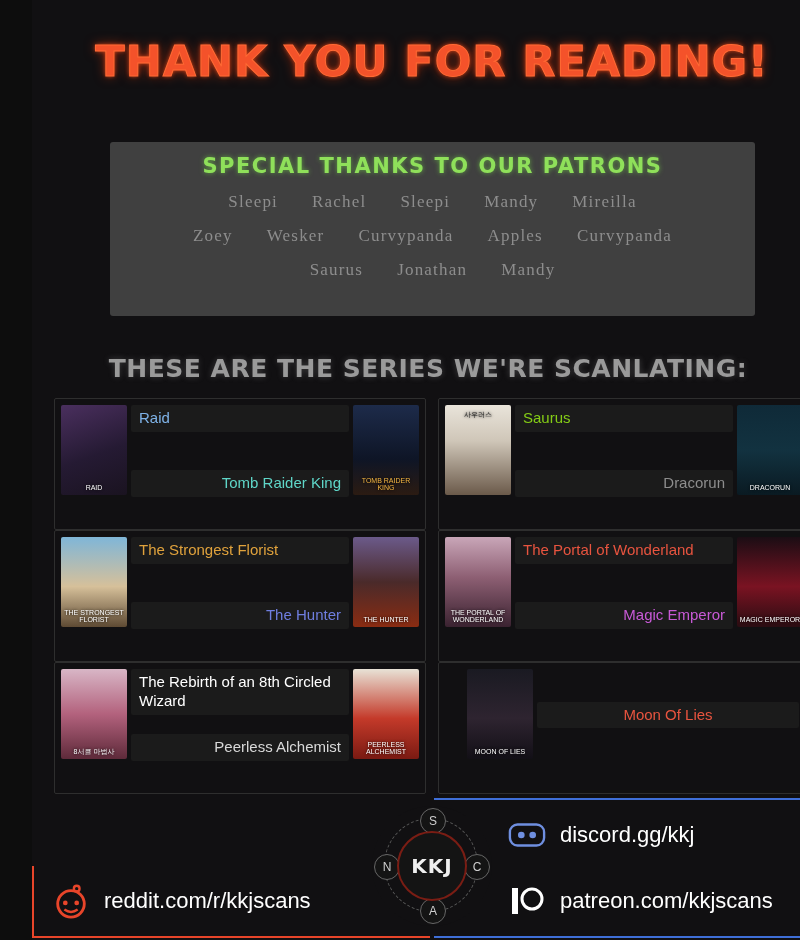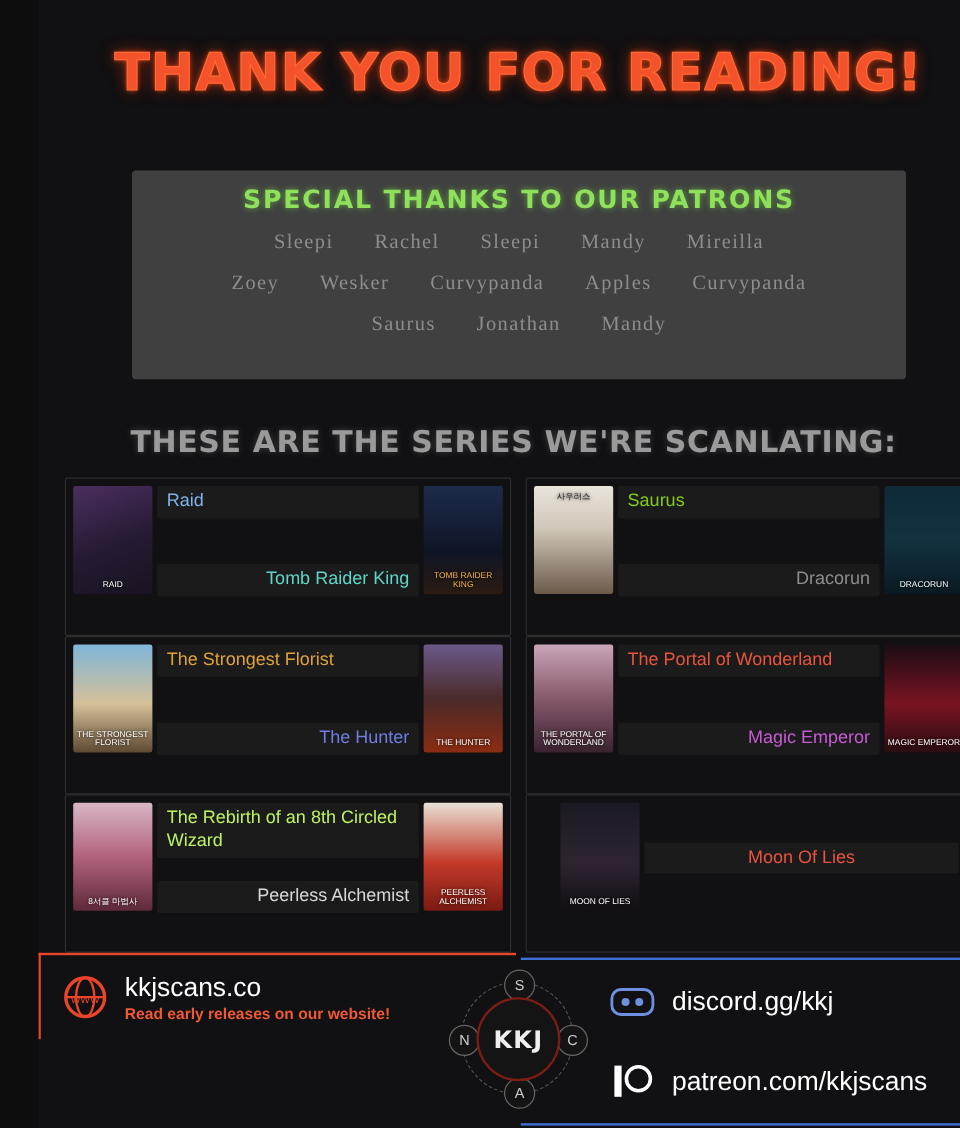--- a/index.html
+++ b/index.html
@@ -321,67 +321,65 @@
       <div class="cover" style="background:linear-gradient(180deg,#1b0d14 0%,#7a1322 55%,#2a0d12 100%);">
         <div class="cover-label">MAGIC EMPEROR</div>
       </div>
     </div>
 
     <div class="series-cell">
       <div class="cover" style="background:linear-gradient(180deg,#d8b6c6 0%,#b3627d 50%,#5e2a3a 100%);">
         <div class="cover-label">8서클 마법사</div>
       </div>
       <div class="titles">
-        <div class="title-chip left" style="color:#bef264">The Rebirth of an 8th Circled Wizard</div>
+        <div class="title-chip left" style="color:#ffffff">The Rebirth of an 8th Circled Wizard</div>
         <div class="title-chip right" style="color:#d8d8d8">Peerless Alchemist</div>
       </div>
       <div class="cover" style="background:linear-gradient(180deg,#e8e2d6 0%,#c43a2a 55%,#7a1a12 100%);">
         <div class="cover-label">PEERLESS ALCHEMIST</div>
       </div>
     </div>
 
     <div class="series-cell" style="justify-content:center;padding-left:28px;">
       <div class="cover" style="background:linear-gradient(180deg,#1a1a22 0%,#2e2430 55%,#120f16 100%);">
         <div class="cover-label">MOON OF LIES</div>
       </div>
       <div class="single-center">
         <div class="title-chip" style="color:#e8543f">Moon Of Lies</div>
       </div>
     </div>
 
   </div>
 
   <div class="footer">
 
-    <div class="f-quad f-tl">
-      <div class="f-icon">
-        <svg width="38" height="38" viewBox="0 0 40 40">
-          <circle cx="20" cy="20" r="17" fill="none" stroke="#e8452a" stroke-width="3"></circle>
-          <ellipse cx="20" cy="20" rx="8" ry="17" fill="none" stroke="#e8452a" stroke-width="2"></ellipse>
-          <line x1="3" y1="20" x2="37" y2="20" stroke="#e8452a" stroke-width="2"></line>
-          <text x="20" y="25" font-size="9" fill="#e8452a" text-anchor="middle" font-family="Liberation Sans">WWW</text>
-        </svg>
-      </div>
-      <div>
-        <div class="f-text-main">kkjscans.co</div>
-        <div class="f-text-sub">Read early releases on our website!</div>
-      </div>
-    </div>
 
     <div class="f-quad f-tr" style="padding-left:72px;">
       <div class="f-icon">
         <svg width="38" height="30" viewBox="0 0 40 30">
           <rect x="2" y="4" width="36" height="22" rx="8" fill="none" stroke="#6f8fe0" stroke-width="2.5"></rect>
           <circle cx="14" cy="15" r="3.5" fill="#6f8fe0"></circle>
           <circle cx="26" cy="15" r="3.5" fill="#6f8fe0"></circle>
         </svg>
       </div>
       <div class="f-text-main">discord.gg/kkj</div>
     </div>
 
+    <div class="f-quad f-bl">
+      <div class="f-icon">
+        <svg width="38" height="38" viewBox="0 0 40 40">
+          <circle cx="20" cy="23" r="14" fill="none" stroke="#e8452a" stroke-width="3"></circle>
+          <circle cx="14" cy="22" r="2.5" fill="#e8452a"></circle>
+          <circle cx="26" cy="22" r="2.5" fill="#e8452a"></circle>
+          <circle cx="26" cy="7" r="3" fill="none" stroke="#e8452a" stroke-width="2.5"></circle>
+          <path d="M13 29 Q20 34 27 29" fill="none" stroke="#e8452a" stroke-width="2.5"></path>
+        </svg>
+      </div>
+      <div class="f-text-main">reddit.com/r/kkjscans</div>
+    </div>
 
     <div class="f-quad f-br" style="padding-left:72px;">
       <div class="f-icon">
         <svg width="34" height="32" viewBox="0 0 34 32">
           <rect x="2" y="3" width="6" height="26" fill="#ffffff"></rect>
           <circle cx="22" cy="14" r="10" fill="none" stroke="#ffffff" stroke-width="3"></circle>
         </svg>
       </div>
       <div class="f-text-main">patreon.com/kkjscans</div>
     </div>

